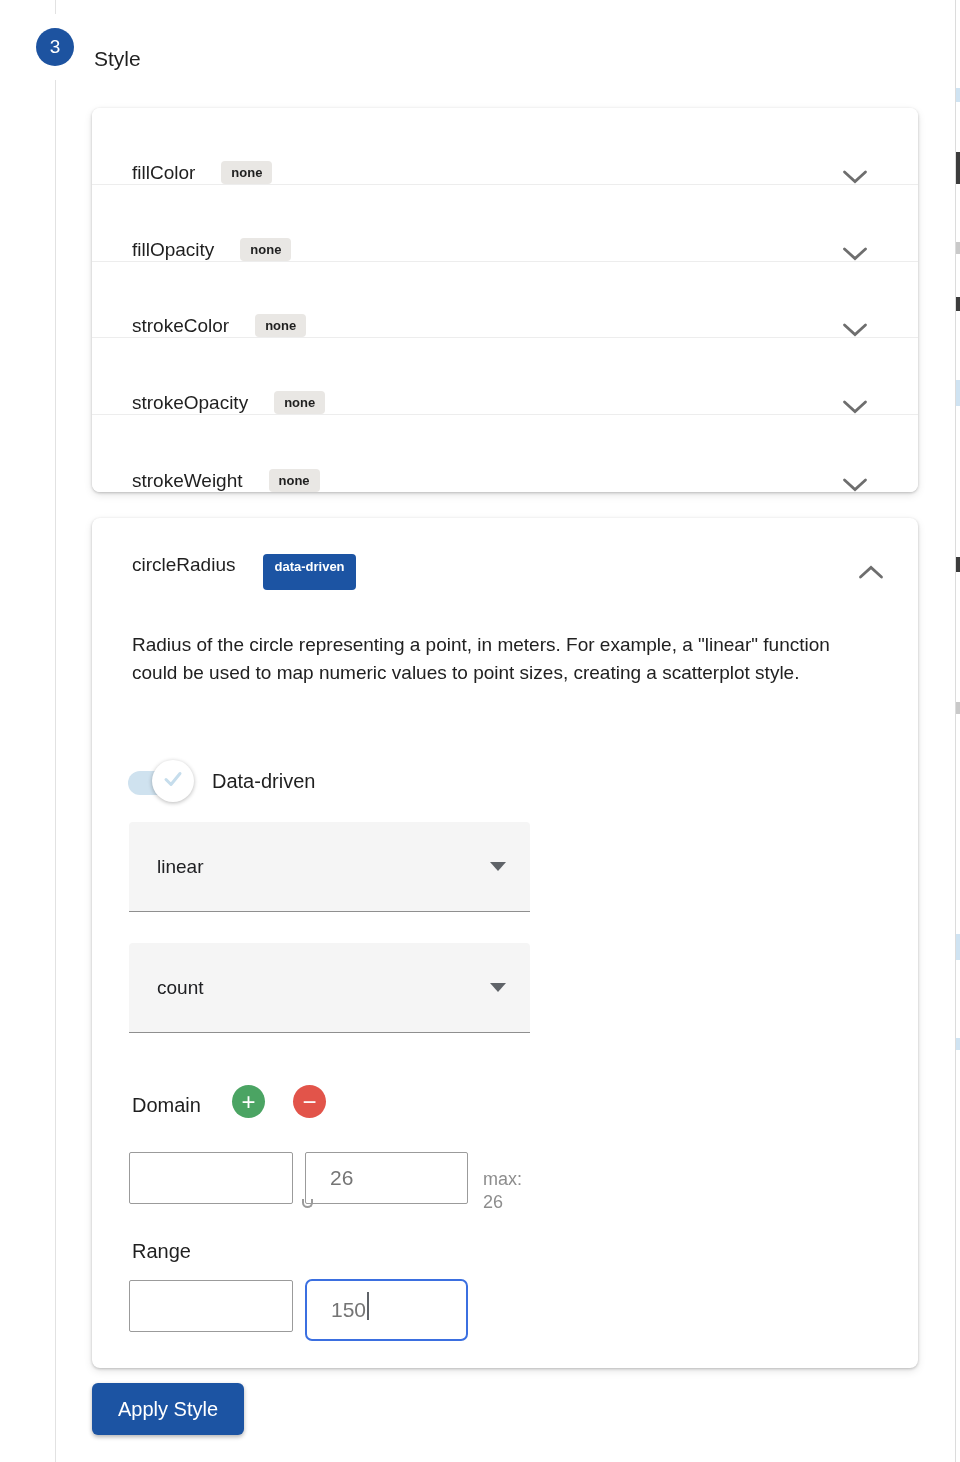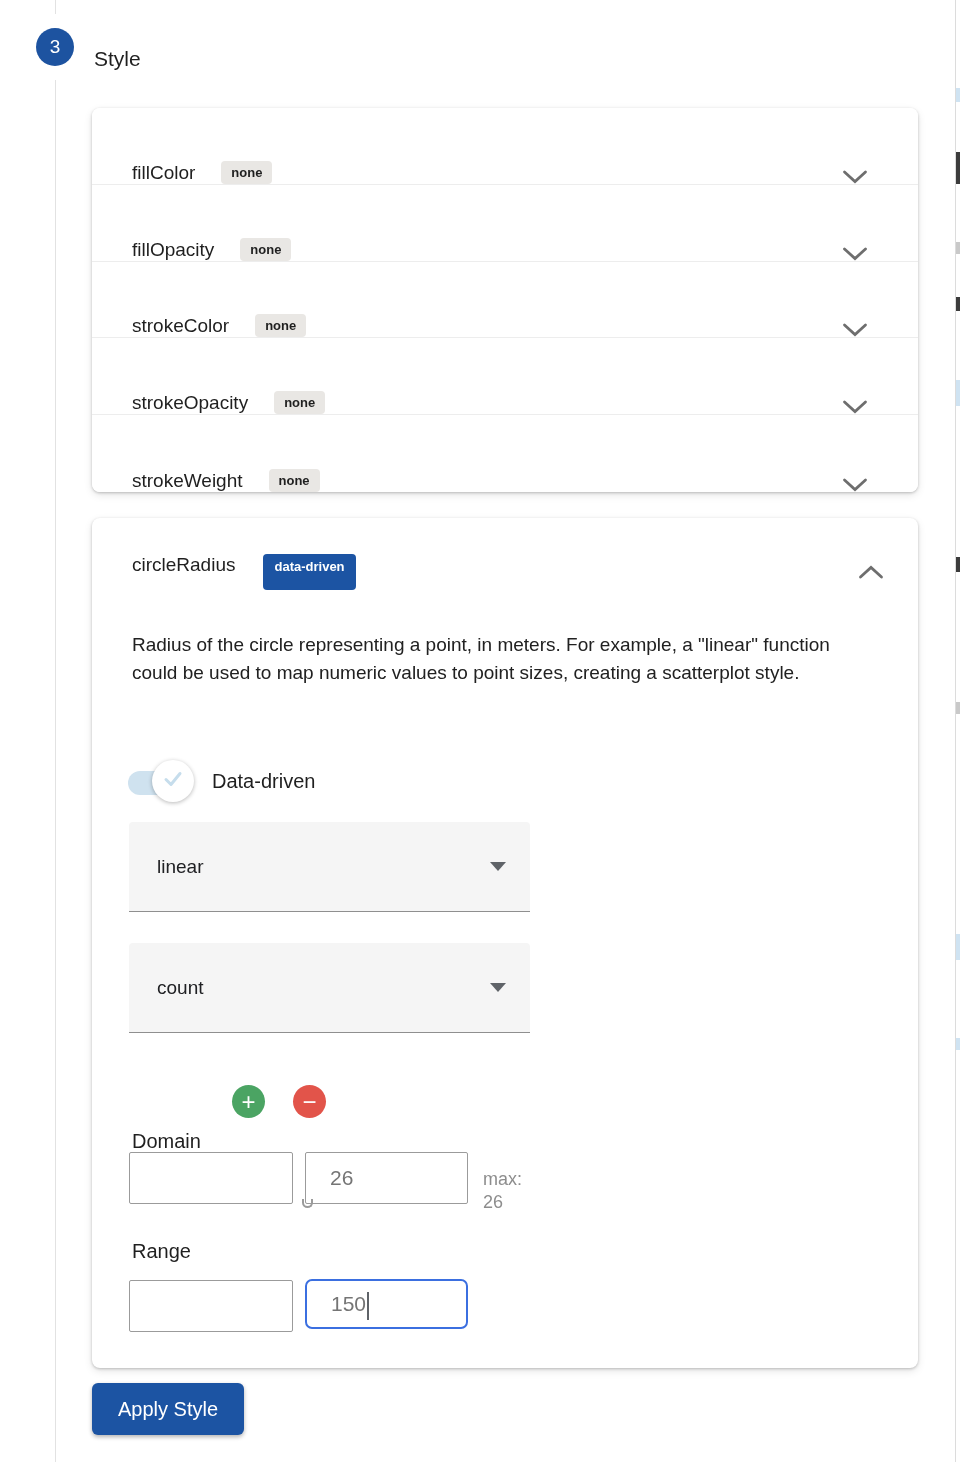--- a/index.html
+++ b/index.html
@@ -78,40 +78,40 @@
   .sel-field { top:425px; }
   .mat-select .sel-value { font-size:19px; color:#202124; }
   .sel-arrow {
     margin-left:auto; width:0; height:0;
     border-left:8px solid transparent; border-right:8px solid transparent;
     border-top:9px solid #5f6368;
   }
 
   
   .section-label { position:absolute; left:40px; font-size:20px; color:#1f1f1f; }
-  .lbl-domain { top:612px;text-align:right; }
+  .lbl-domain { top:576px;text-align:right; }
   .lbl-range { top:722px; }
   .round-btn {
     position:absolute; width:33px; height:33px; border-radius:50%; border:none; cursor:pointer;
     color:#fff; font-size:24px; line-height:31px; text-align:center; padding:0;
     font-family:"Liberation Sans", sans-serif;
   }
   .btn-add { left:140px; top:567px; background:#4ba463; }
   .btn-remove { left:201px; top:567px; background:#e2544a; }
 
   .num-input {
     position:absolute; height:52px; border:1px solid #9b9b9b; border-radius:2px; background:#fff;
     font-size:21px; color:#757575; padding:0 10px 0 24px; outline:none;
     font-family:"Liberation Sans", sans-serif;
   }
   .domain-min { left:37px;  top:634px; width:164px; }
   .domain-max { left:213px; top:634px; width:163px; }
   .range-min  { left:37px;  top:762px; width:164px; }
   .range-max  {
-    left:213px; top:761px; width:163px; height:50px;
+    left:213px; top:761px; width:163px; height:62px;
     border:2px solid #3b6fe0; border-radius:7px;
   }
   .text-caret { position:absolute; left:275px; top:774px; width:2px; height:28px; background:#5f6368; }
 
   .artifact-hook {
     position:absolute; left:210px; top:681px; width:11px; height:9px;
     border:2px solid #9b9b9b; border-top:none; border-radius:0 0 9px 9px;
   }
 
   .max-hint { position:absolute; left:391px; top:650px; font-size:18px; line-height:23px; color:#8d8d8d; }

